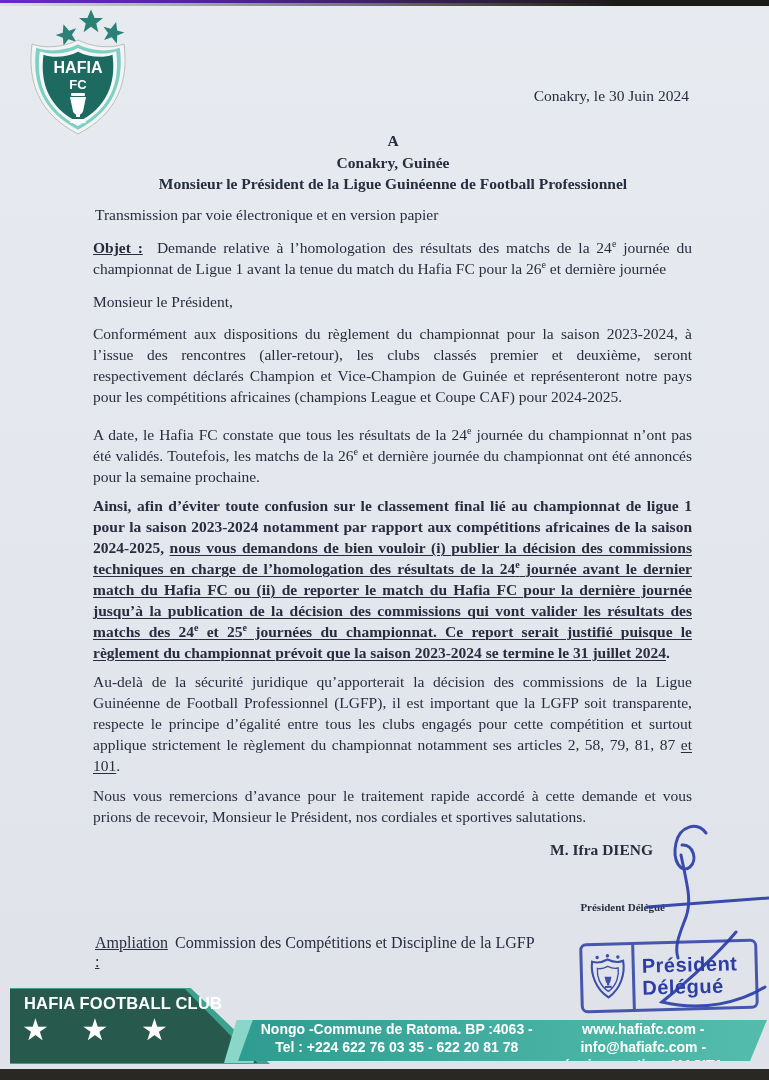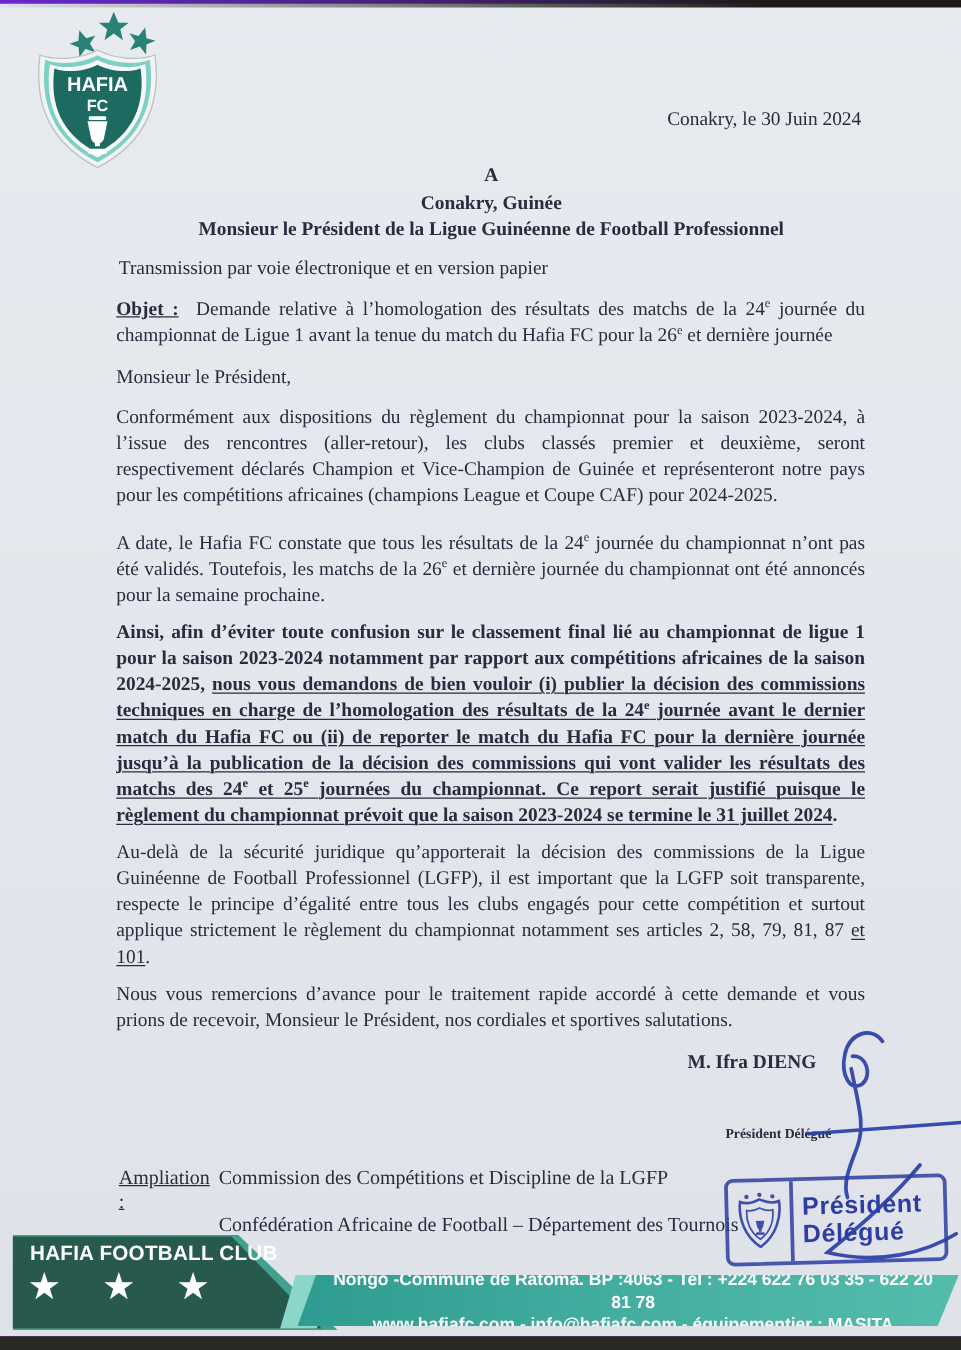--- a/index.html
+++ b/index.html
@@ -75,21 +75,21 @@
     z-index:5; color:#fff; font-size:30px; line-height:40px; font-family:"DejaVu Sans",sans-serif;
   }
   .banner-tip {
     position:absolute; left:224px; top:1017px; width:42px; height:43px;
     background:#8ad6c8; clip-path:polygon(30% 0,100% 0,70% 100%,0 100%); z-index:3;
   }
   .banner {
     position:absolute; left:238px; top:1017px; width:529px; height:41px;
     background:linear-gradient(90deg,#2f9c91,#45b0a2 55%,#54bcab);
     clip-path:polygon(2.8% 0,100% 0,96.8% 100%,0 100%); z-index:4;
-    display:flex; flex-direction:column; justify-content:center; text-align:center;
+    display:flex; flex-direction:row; justify-content:center; text-align:center;
     color:#fff; font-family:"Liberation Sans",sans-serif; font-weight:bold; font-size:14px; line-height:18px;
     padding-left:22px; padding-right:14px;
   }
 </style>
 </head>
 <body>
 
 <div class="photo">
   <div class="paper">
 
@@ -157,21 +157,20 @@
         <path d="M62 92 L184 83"></path>
         <path d="M151 117 C131 141,109 161,77 187 C118 197,156 187,180 172"></path>
       </g>
     </svg>
 
     <div class="amp">
       <div class="amp-row">
         <span class="amp-label">Ampliation :</span>
         <span>Commission des Compétitions et Discipline de la LGFP</span>
       </div>
-      <div class="amp-ind">Confédération Africaine de Football – Département des Tournois</div>
     </div>
 
     <div class="stamp">
       <div class="stamp-shield">
         <svg width="38" height="52" viewBox="0 0 44 54">
           <g fill="none" stroke="#2d3da2" stroke-width="2.4" opacity="0.9">
             <path d="M22 6 C28 9,35 10,40 8 C42 22,37 40,22 50 C7 40,2 22,4 8 C9 10,16 9,22 6 Z"></path>
             <path d="M22 14 C26 16,31 17,34 16 C35 25,32 36,22 43 C12 36,9 25,10 16 C13 17,18 16,22 14 Z" stroke-width="1.6"></path>
           </g>
           <g fill="#2d3da2" opacity="0.9">

